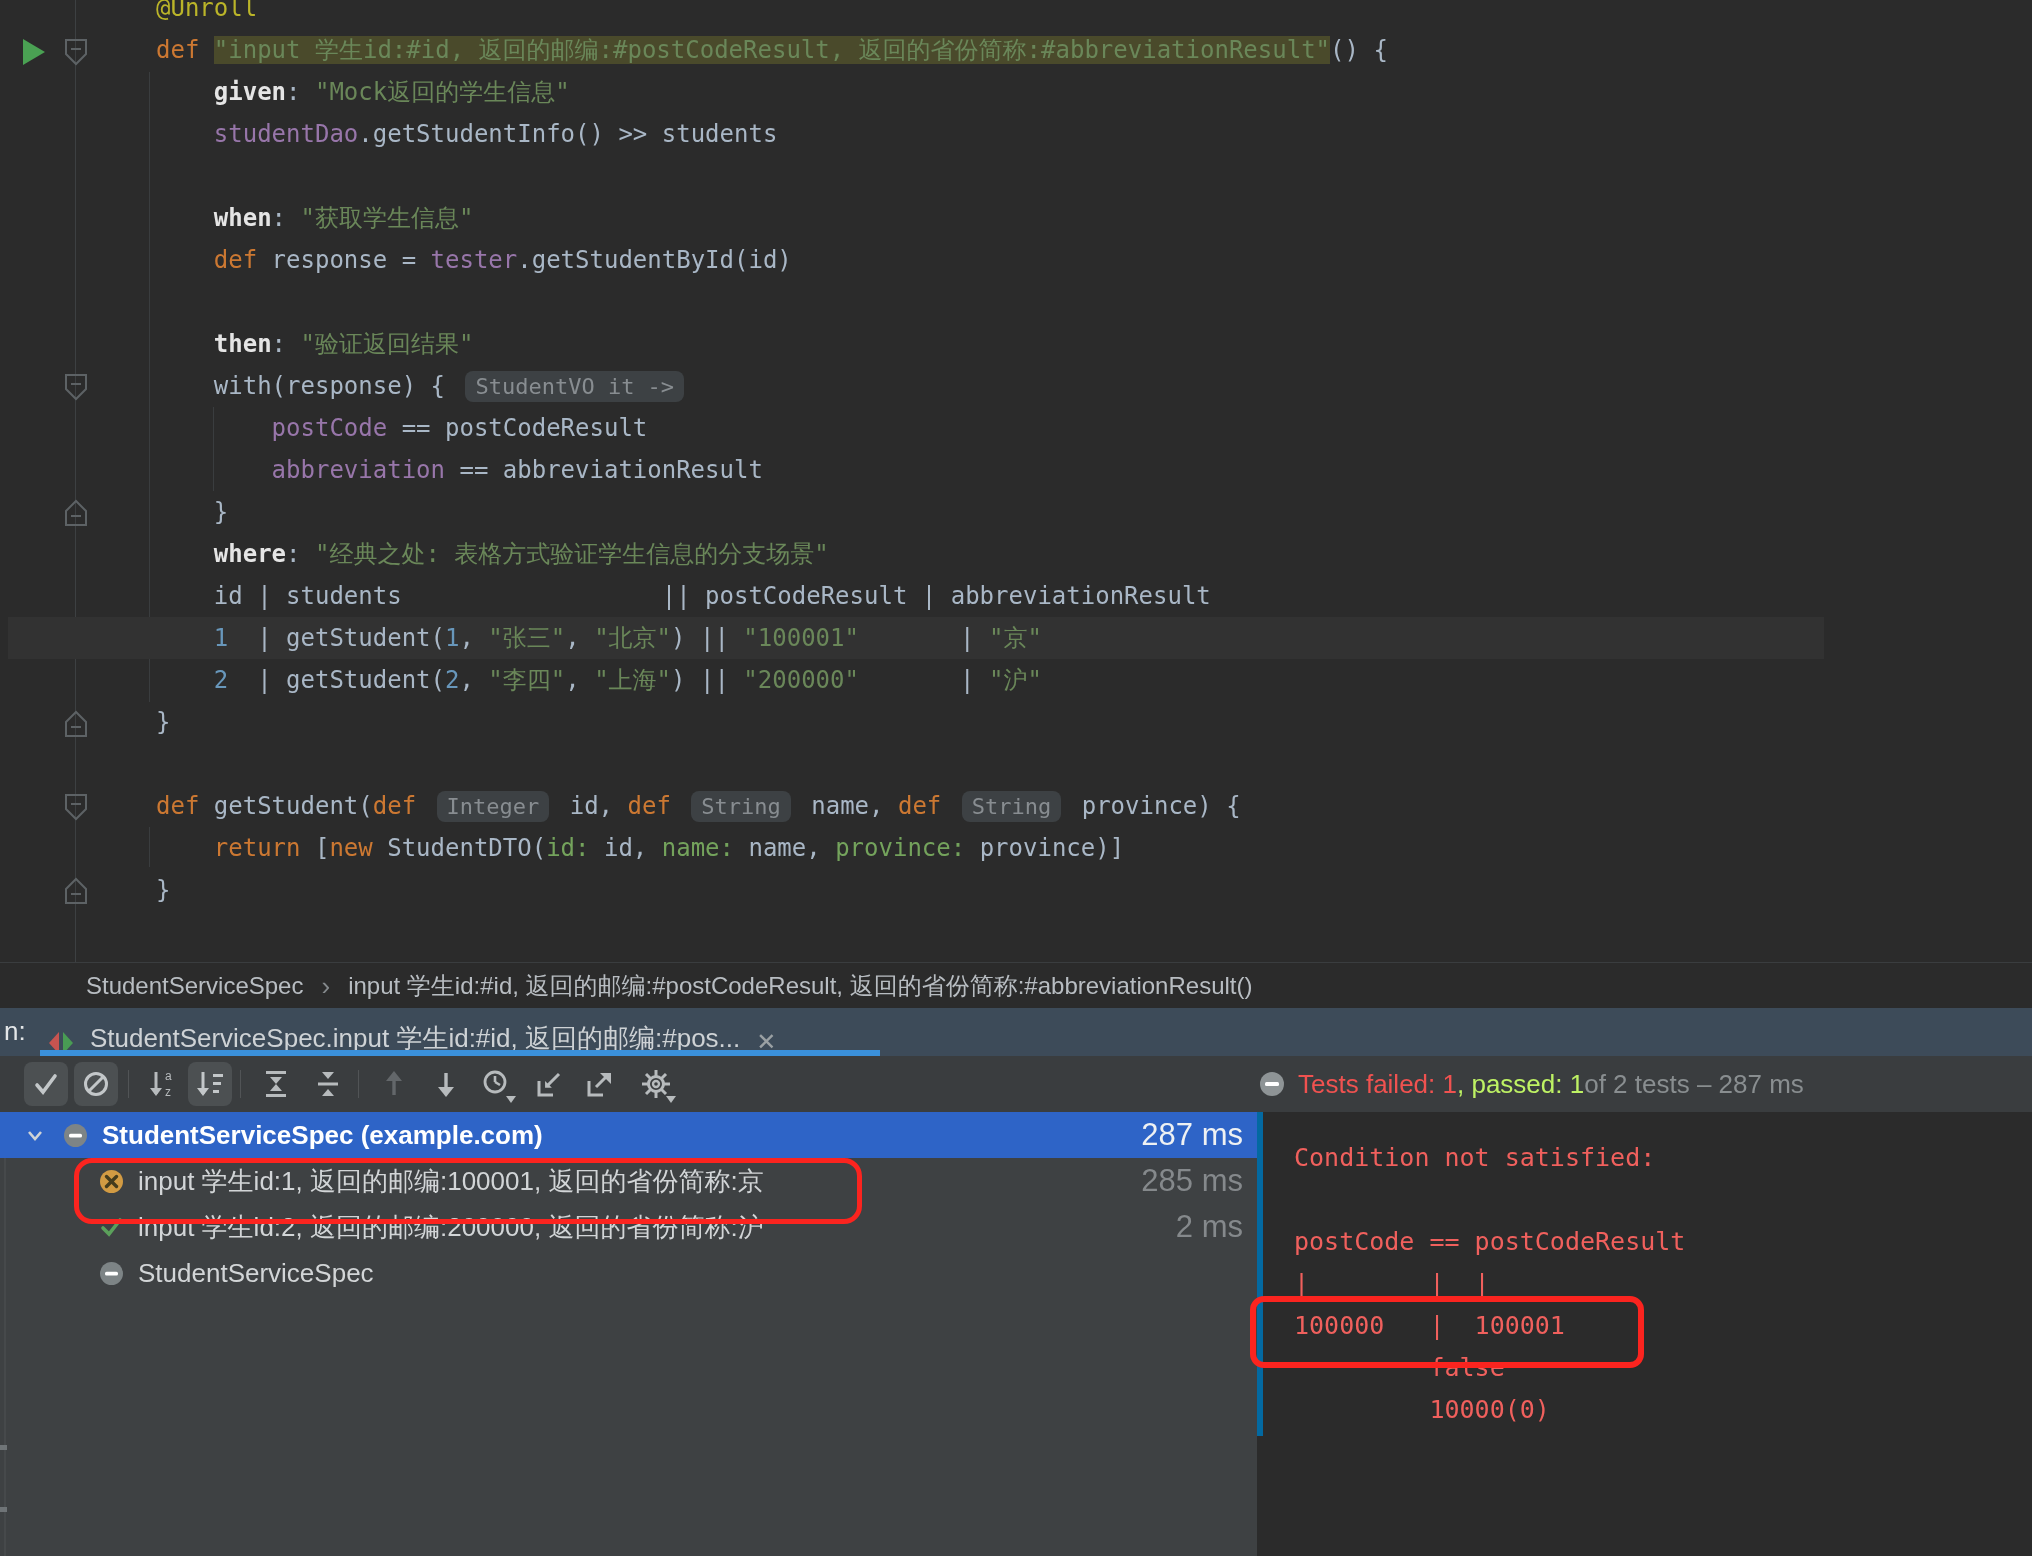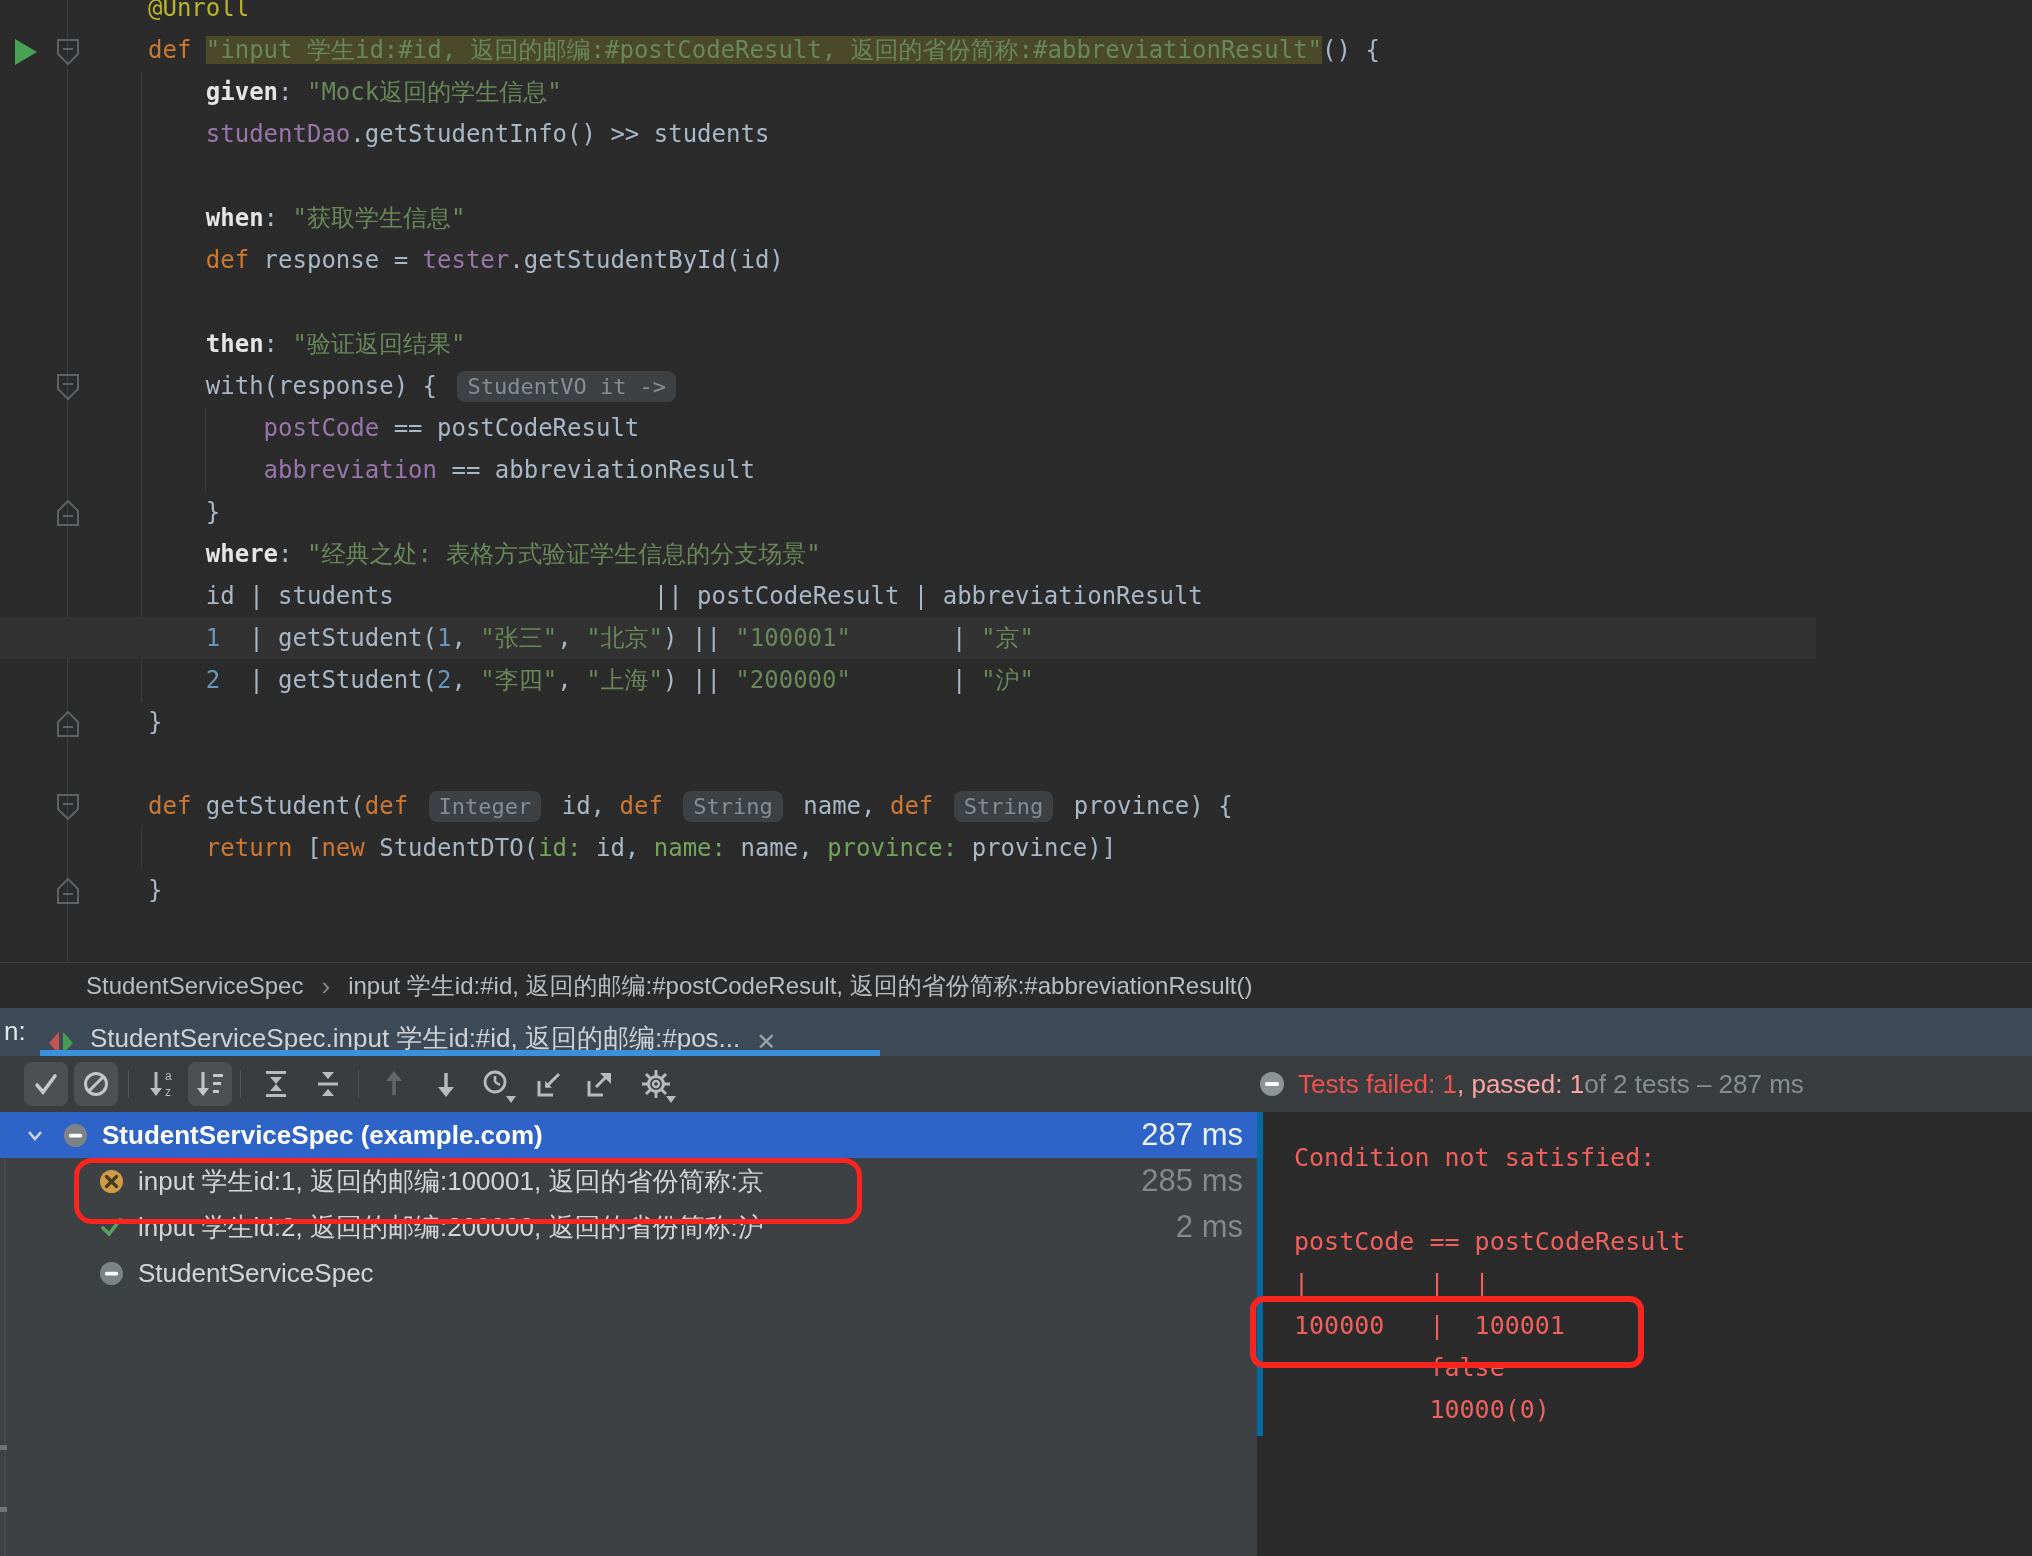--- a/index.html
+++ b/index.html
@@ -1,19 +1,19 @@
 <!DOCTYPE html>
 <html><head>
 <meta charset="utf-8">
 <style>
   html,body{margin:0;padding:0;}
   body{width:2032px;height:1556px;position:relative;background:#2b2b2b;overflow:hidden;
        font-family:"Liberation Sans",sans-serif;-webkit-font-smoothing:antialiased;}
   
-  #editor{position:absolute;left:0;top:0;width:1816px;height:962px;background:#2b2b2b;overflow:hidden;}
+  #editor{position:absolute;left:8px;top:0;width:1816px;height:962px;background:#2b2b2b;overflow:hidden;}
   #fold-line{position:absolute;left:67px;top:0;width:1px;height:962px;background:#3d4042;}
   .indent-guide{position:absolute;width:1px;background:#3a3d3f;}
   #code-lines{position:absolute;left:0;top:-13px;width:2032px;}
   .code-line{height:42px;line-height:42px;padding-left:148px;white-space:pre;
              font-family:"DejaVu Sans Mono",monospace;font-size:24px;color:#a9b7c6;}
   .code-line.current{background:#323232;}
   .seg-kw{color:#cc7832;}
   .seg-str{color:#6a8759;}
   .seg-str-hl{color:#6a8759;background:#4a4a2b;}
   .seg-lbl{color:#e5e5e5;font-weight:bold;}
@@ -45,21 +45,21 @@
   .tb-btn{position:absolute;top:6px;width:44px;height:44px;display:flex;align-items:center;
           justify-content:center;border-radius:8px;}
   .tb-btn.pressed{background:#4c5052;}
   .tb-sep{position:absolute;top:14px;width:1px;height:28px;background:#515456;}
   .drop-arrow{position:absolute;right:2px;bottom:3px;width:0;height:0;
       border-left:5px solid transparent;border-right:5px solid transparent;border-top:7px solid #b7bbbd;}
   
   #test-summary{position:absolute;left:1258px;top:1056px;height:56px;display:flex;align-items:center;font-size:26px;}
   #test-summary .sicon{margin-right:12px;display:inline-flex;}
   #test-summary .red{color:#f05250;}
-  #test-summary .norm{color:#fca5a5;}
+  #test-summary .norm{color:#bef264;}
   #test-summary .dim{color:#898e90;}
   
   #tree{position:absolute;left:0;top:1112px;width:1257px;height:444px;background:#3e4143;}
   .tree-row{position:relative;height:46px;display:flex;align-items:center;font-size:26px;color:#d2d5d7;}
   .tree-row.selected{background:#2e64c7;color:#ffffff;font-weight:bold;}
   .tree-row .chev{position:absolute;left:24px;display:inline-flex;}
   .tree-row .ricon{position:absolute;display:inline-flex;}
   .tree-row .rlabel{position:absolute;white-space:nowrap;}
   .tree-row .rdur{position:absolute;right:14px;color:#85898c;font-size:31px;font-weight:normal;}
   .tree-row.selected .rdur{color:#eef1f3;}

